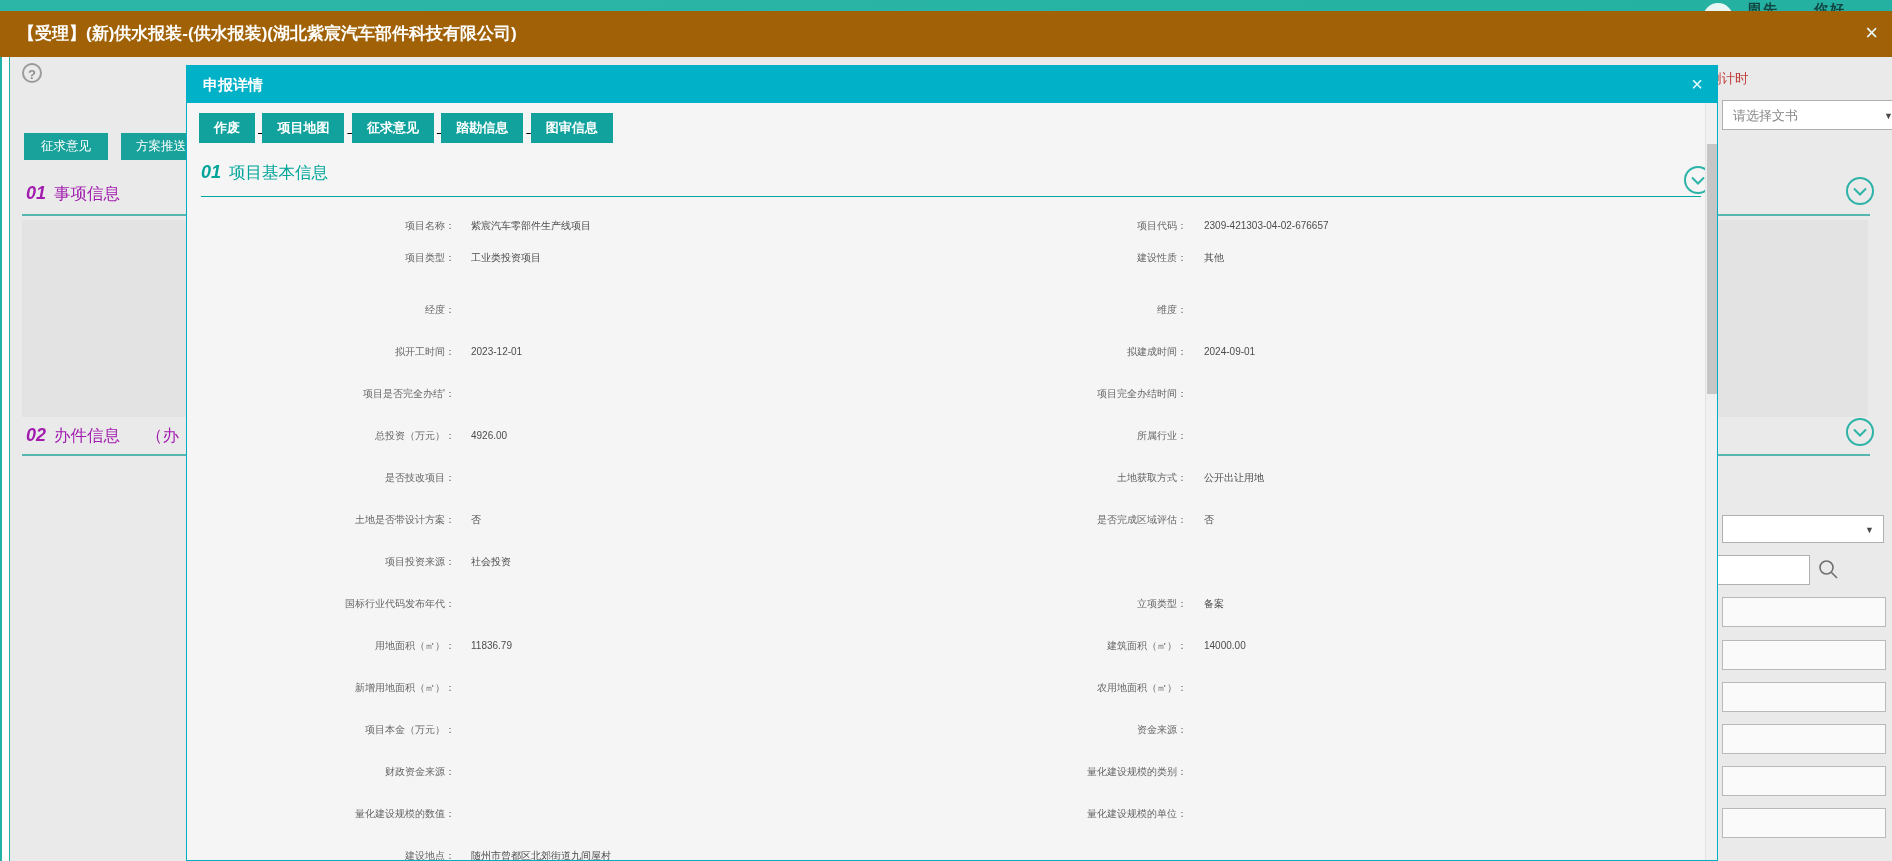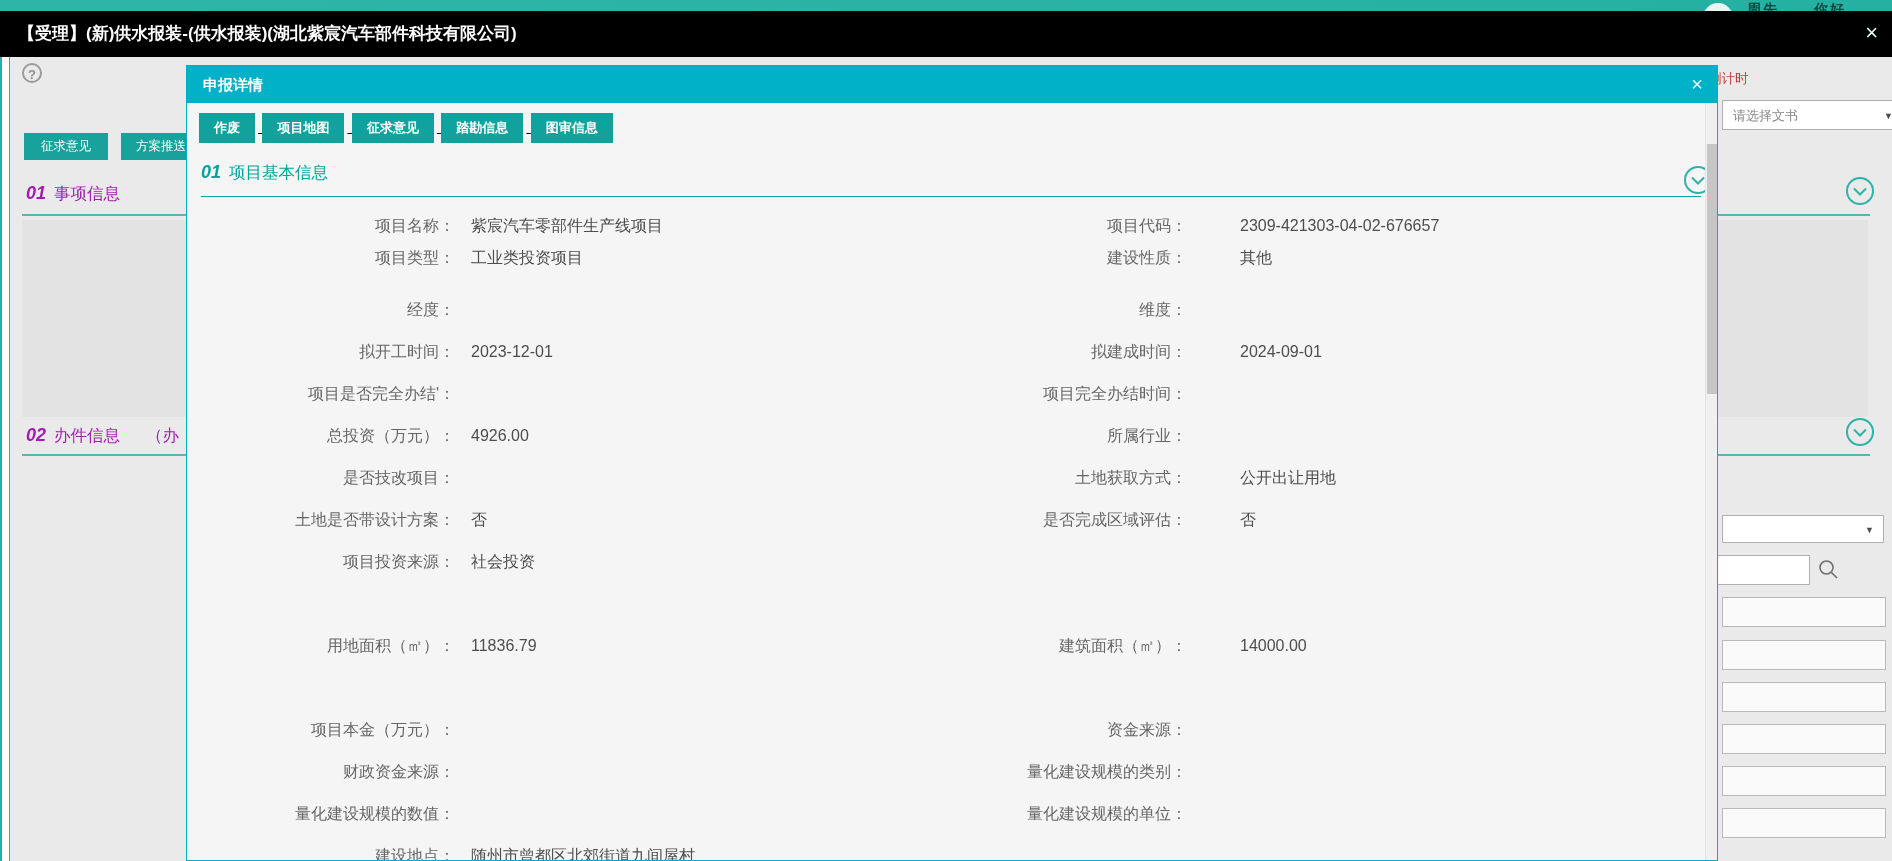--- a/index.html
+++ b/index.html
@@ -6,21 +6,21 @@
   *{box-sizing:border-box;font-family:"Liberation Sans","DejaVu Sans",sans-serif;}
   .screen{position:relative;width:1892px;height:861px;overflow:hidden;background:#eaeaea;}
 
   
   .topstrip{position:absolute;left:0;top:0;width:1892px;height:11px;background:linear-gradient(90deg,#2cb6a7,#24b1a2);overflow:hidden;}
   .avatar{position:absolute;left:1703px;top:3px;width:30px;height:30px;border-radius:50%;background:#e9f6f3;}
   .ufrag{position:absolute;top:1px;font-size:14px;font-weight:bold;color:#114540;letter-spacing:2px;text-decoration:underline;}
   .uf1{left:1747px;} .uf2{left:1814px;}
 
   
-  .titlebar{position:absolute;left:0;top:11px;width:1892px;height:46px;background:#000000;padding-left:46px;}
+  .titlebar{position:absolute;left:0;top:11px;width:1892px;height:46px;background:#a16207;padding-left:46px;}
   .wtitle{position:absolute;left:18px;top:0;line-height:46px;color:#ffffff;font-size:17px;font-weight:600;}
   .wclose{position:absolute;right:14px;top:0;line-height:44px;color:#e8fbff;font-size:22px;cursor:pointer;}
 
   
   .page{position:absolute;left:0;top:57px;width:1892px;height:804px;background:#eaeaea;}
   .leftstrip{position:absolute;left:0;top:0;width:10px;height:804px;background:#fdfdfd;border-left:2px solid #23b0a7;border-right:1px solid #23b0a7;}
   .help{position:absolute;left:22px;top:6px;width:20px;height:20px;border-radius:50%;border:2px solid #9b9b9b;color:#8d8d8d;font-size:13px;font-weight:bold;text-align:center;line-height:19px;}
   .pbtn{position:absolute;height:27px;background:#18a29b;color:#fff;font-size:12.5px;text-align:center;line-height:27px;padding:0 10px;cursor:pointer;}
   .pbtn1{left:24px;top:76px;min-width:84px;}
   .pbtn2{left:121px;top:76px;min-width:80px;}
@@ -50,25 +50,25 @@
   .mhead{position:absolute;left:0;top:0;width:100%;height:37px;background:#00b1c8;}
   .mtitle{position:absolute;left:16px;top:0;line-height:37px;color:#fff;font-size:15px;font-weight:600;}
   .mclose{position:absolute;right:14px;top:0;line-height:36px;color:#eafcff;font-size:20px;cursor:pointer;}
   .tabs{position:absolute;left:12px;top:47px;height:24px;white-space:nowrap;text-decoration:underline;}
   .tab{display:inline-block;height:30px;line-height:30px;padding:0 15px;margin-right:3px;background:#12a29e;color:#fff;font-size:13px;font-weight:600;cursor:pointer;}
   .msec{position:absolute;left:14px;top:96px;color:#00a59a;font-size:16.5px;white-space:nowrap;}
   .msec i{font-size:18px;font-weight:bold;margin-right:8px;font-style:italic;}
   .chev-m{left:1496px;top:99px;}
   .munder{position:absolute;left:14px;top:130px;width:1500px;border-top:1.5px solid #00a8a0;}
   .formrows{position:absolute;left:0;top:0;width:100%;height:100%;}
-  .frow{position:absolute;left:0;width:1510px;height:42px;line-height:42px;font-size:16px;}
+  .frow{position:absolute;left:0;width:1510px;height:42px;line-height:42px;font-size:10px;}
   .flabel{position:absolute;width:268px;text-align:right;color:#666;white-space:nowrap;}
   .flabel.l{left:0;} .flabel.r{left:732px;}
   .fvalue{position:absolute;color:#4d4d4d;white-space:nowrap;}
-  .fvalue.l{left:284px;} .fvalue.r{left:1017px;margin-left:36px;}
+  .fvalue.l{left:284px;} .fvalue.r{left:1017px;}
   .mscroll{position:absolute;left:1518px;top:37px;width:13px;height:759px;background:#f0f0f0;border-left:1px solid #e2e2e2;}
   .mthumb{position:absolute;left:1px;top:41px;width:11px;height:250px;background:#c6c6c6;cursor:pointer;}
 </style>
 </head>
 <body>
 
 <div class="screen">
 
   <div class="topstrip">
     <div class="avatar"></div>
@@ -204,26 +204,38 @@
         <div class="frow" style="top: 433px;">
           <span class="flabel l">土地是否带设计方案：</span>
           <span class="fvalue l">否</span>
           <span class="flabel r">是否完成区域评估：</span>
           <span class="fvalue r">否</span>
         </div>
         <div class="frow" style="top: 475px;">
           <span class="flabel l">项目投资来源：</span>
           <span class="fvalue l">社会投资</span>
         </div>
+        <div class="frow" style="top: 517px;">
+          <span class="flabel l">国标行业代码发布年代：</span>
+          <span class="fvalue l"></span>
+          <span class="flabel r">立项类型：</span>
+          <span class="fvalue r">备案</span>
+        </div>
         <div class="frow" style="top: 559px;">
           <span class="flabel l">用地面积（㎡）：</span>
           <span class="fvalue l">11836.79</span>
           <span class="flabel r">建筑面积（㎡）：</span>
           <span class="fvalue r">14000.00</span>
         </div>
+        <div class="frow" style="top: 601px;">
+          <span class="flabel l">新增用地面积（㎡）：</span>
+          <span class="fvalue l"></span>
+          <span class="flabel r">农用地面积（㎡）：</span>
+          <span class="fvalue r"></span>
+        </div>
         <div class="frow" style="top: 643px;">
           <span class="flabel l">项目本金（万元）：</span>
           <span class="fvalue l"></span>
           <span class="flabel r">资金来源：</span>
           <span class="fvalue r"></span>
         </div>
         <div class="frow" style="top: 685px;">
           <span class="flabel l">财政资金来源：</span>
           <span class="fvalue l"></span>
           <span class="flabel r">量化建设规模的类别：</span>

